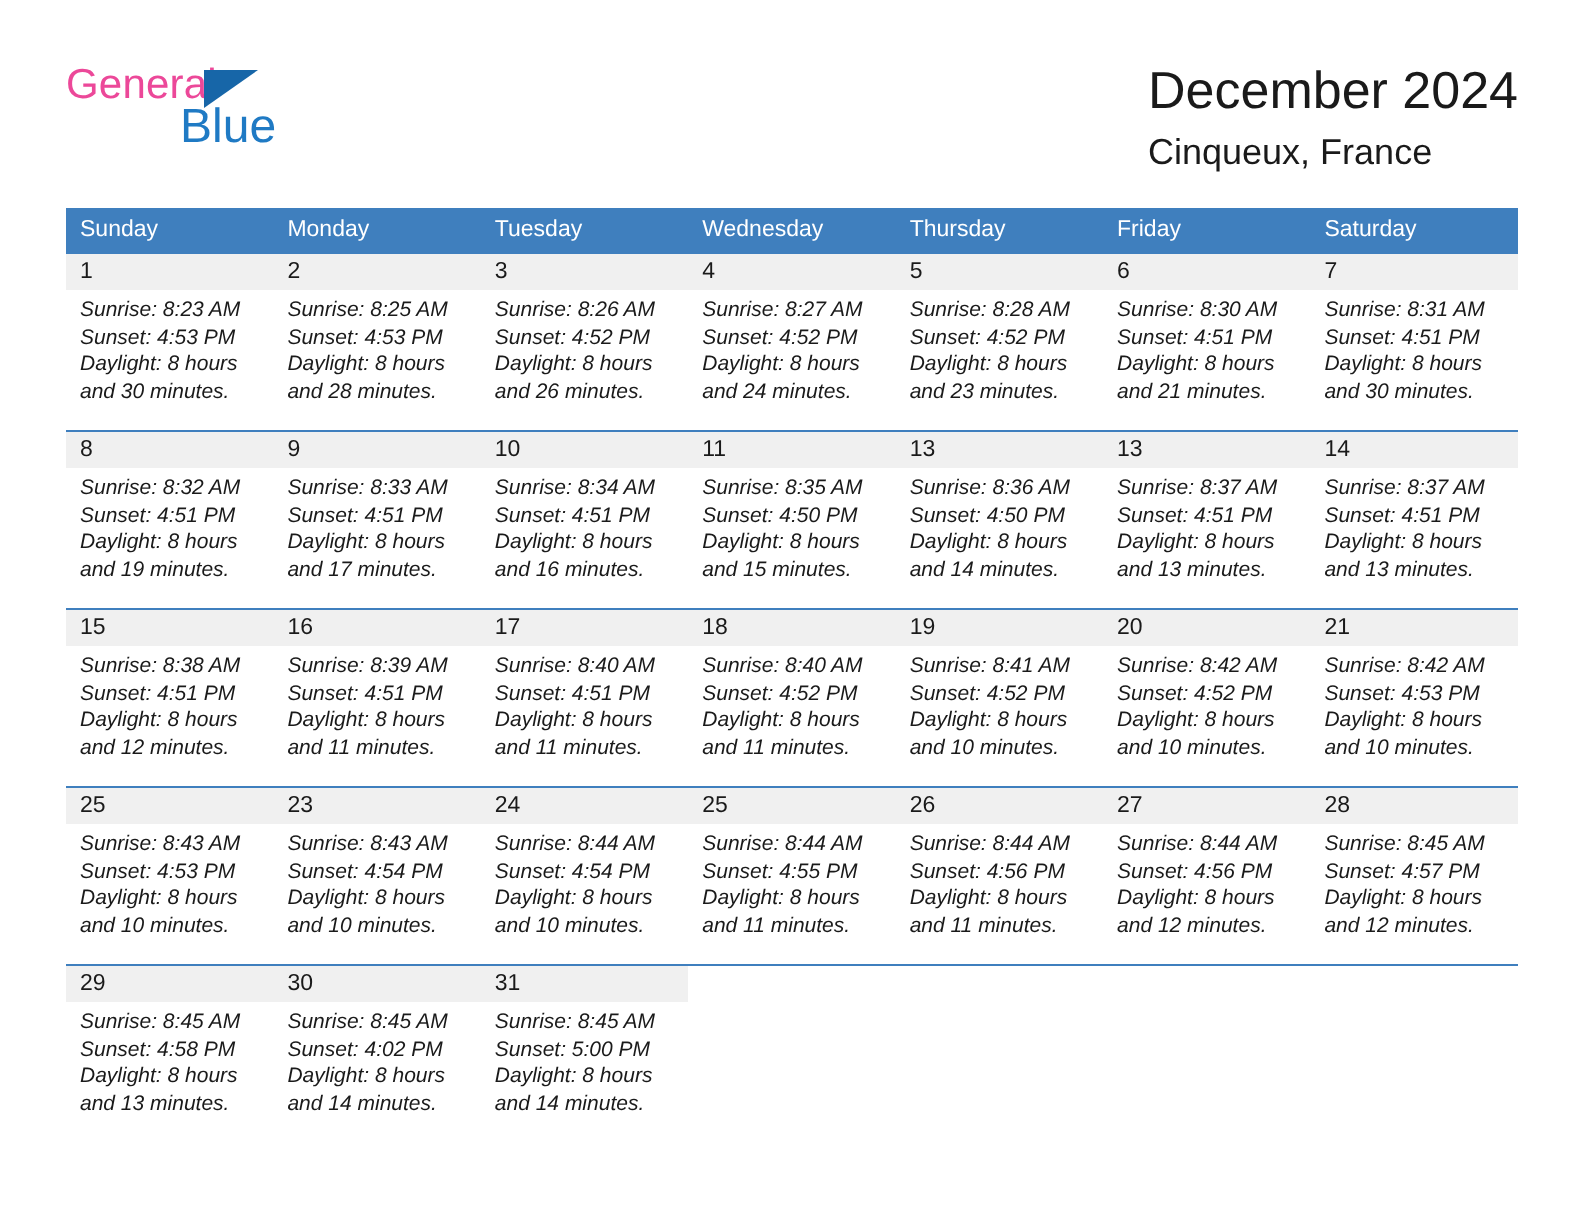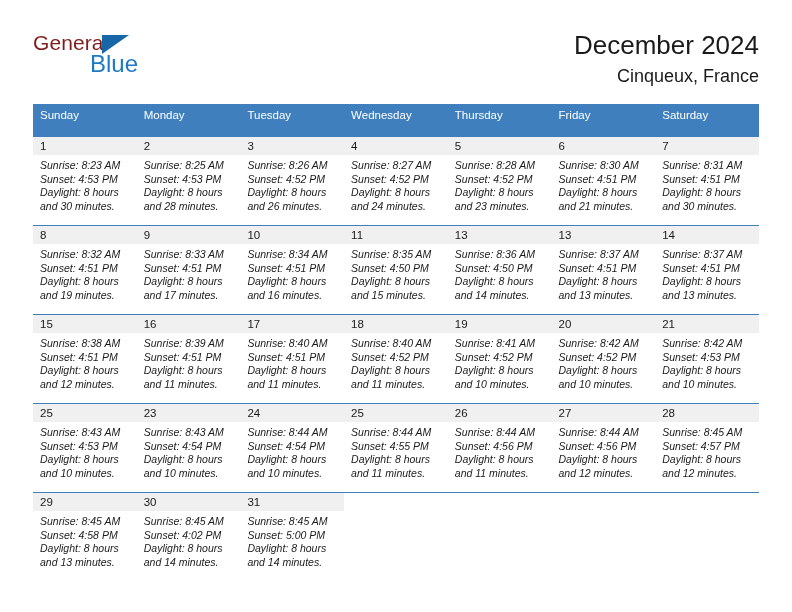--- a/index.html
+++ b/index.html
@@ -35,21 +35,21 @@
     top: 4px;
     width: 180px;
     height: 56px;
   }
   .brand-general {
     position: absolute;
     left: 0;
     top: 0;
     font-size: 21px;
     letter-spacing: 0.1px;
-    color: #7f1d1d;
+    color: #ec4899;
     line-height: 1;
   }
   .brand-blue {
     position: absolute;
     left: 57px;
     top: 20px;
     font-size: 24px;
     color: #1f7ac4;
     line-height: 1;
   }
@@ -60,21 +60,20 @@
     width: 0;
     height: 0;
     border-left: 27px solid #1766a8;
     border-bottom: 19px solid transparent;
   }
 
   .title-block {
     position: absolute;
     right: 0;
     top: 0;
-    text-align: right;
     margin-left: 44px;
   }
   .cal-title {
     font-size: 26px;
     line-height: 34px;
     color: #1a1a1a;
     white-space: nowrap;
   }
   .cal-subtitle {
     font-size: 18px;
@@ -92,21 +91,21 @@
     width: 726px;
     border-collapse: collapse;
     table-layout: fixed;
   }
   .calendar th {
     background: #3f7fbe;
     color: #ffffff;
     font-size: 11.5px;
     font-weight: normal;
     text-align: left;
-    padding: 5px 0 15px 7px;
+    padding: 5px 0 5px 7px;
     height: 11px;
     vertical-align: middle;
   }
   .calendar td {
     width: 103.7px;
     vertical-align: top;
     padding: 0;
     border-top: 1px solid #3f7fbe;
     background: #ffffff;
   }

